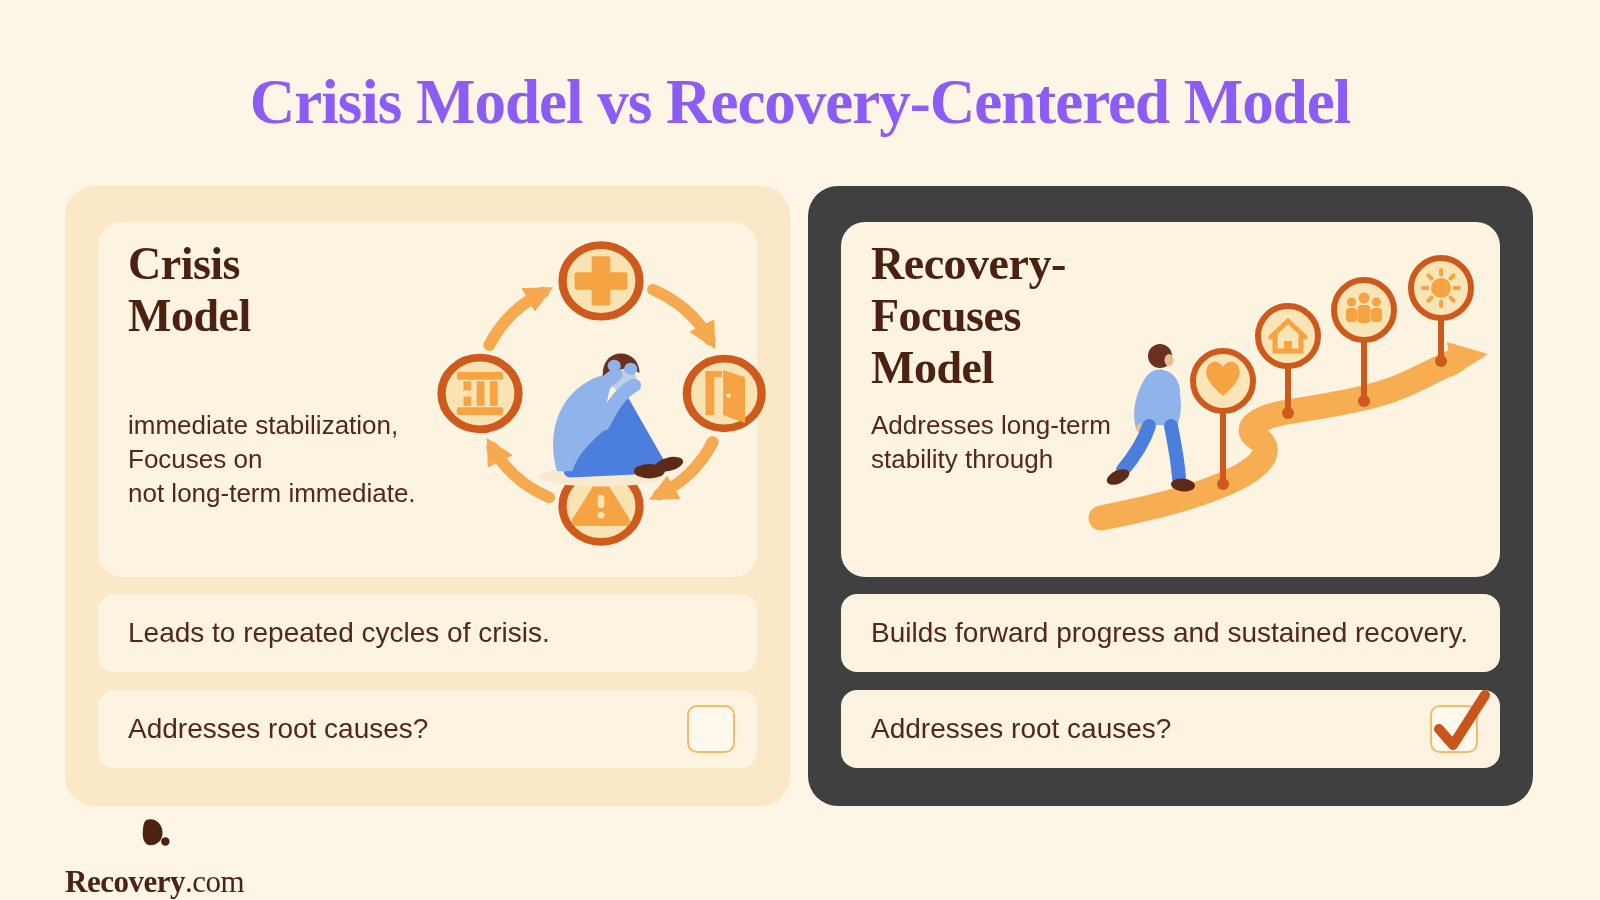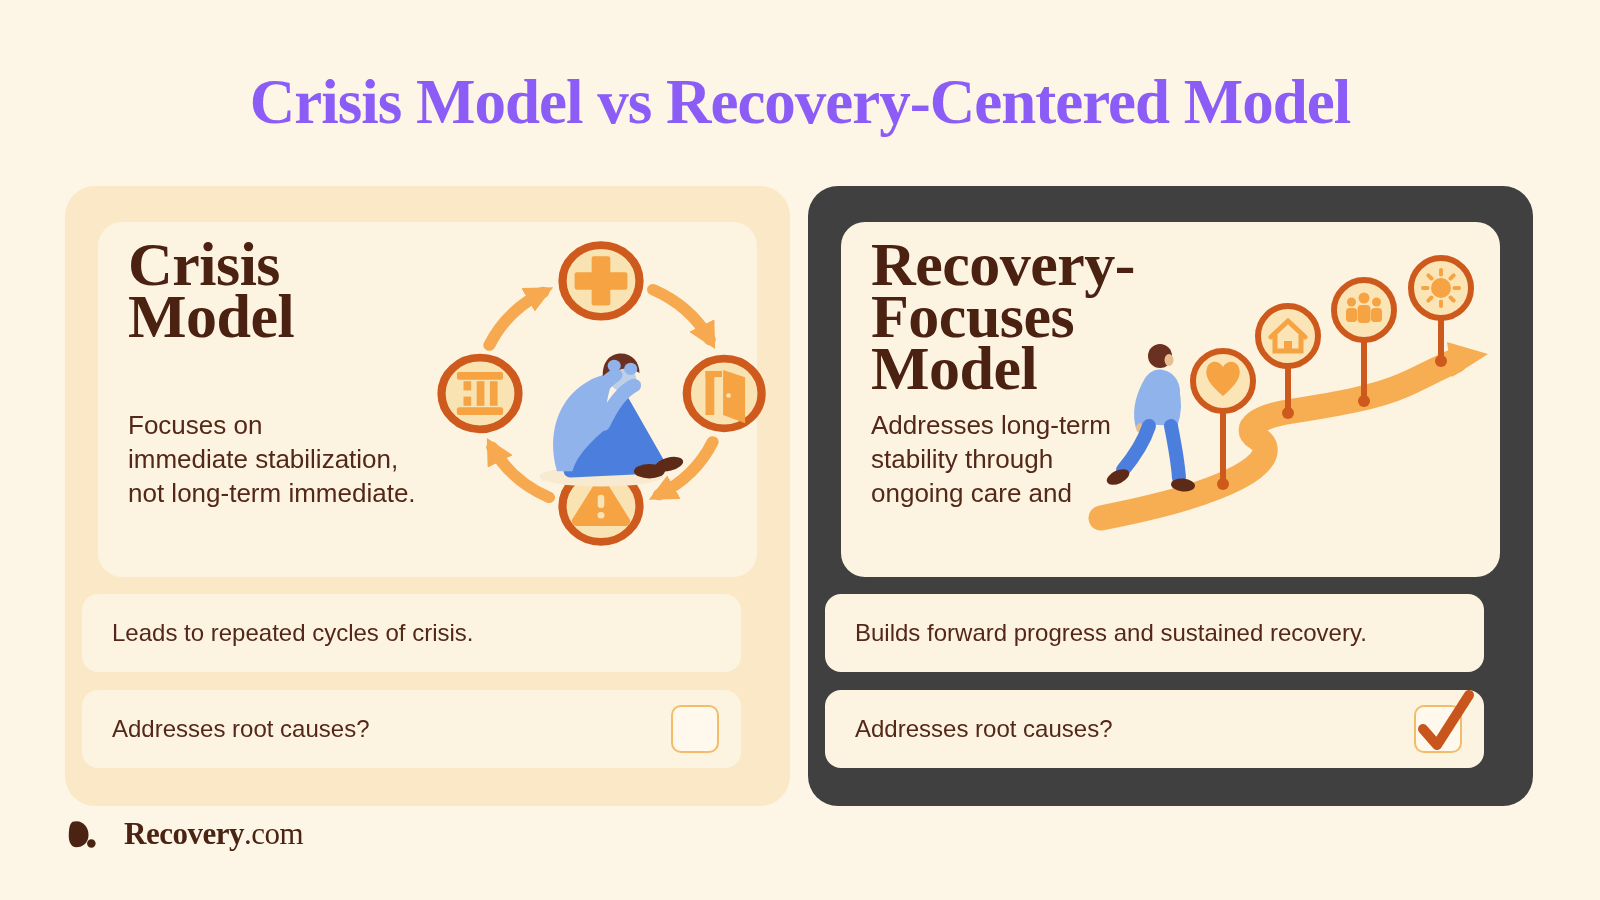--- a/index.html
+++ b/index.html
@@ -25,74 +25,75 @@
   }
   .panel-left  { left:65px;  background:#FBE8C6; }
   .panel-right { left:808px; background:#404040; }
   .main-card {
     position:absolute; left:33px; top:36px; width:659px; height:355px;
     background:#FDF3E1; border-radius:24px;
   }
   .card-heading {
     position:absolute; left:30px; top:16px;
     font-family:"Liberation Serif", serif;
-    font-weight:700; font-size:62px; line-height:52px;
+    font-weight:700; font-size:46px; line-height:52px;
     color:#4B2112; letter-spacing:-0.5px;
   }
   .card-heading span { display:block; }
   .card-body {
     position:absolute; left:30px; top:186px;
     font-size:26px; line-height:34px; color:#532818;
   }
   .card-body span { display:block; }
   .row {
-    position:absolute; left:17px; width:659px; height:78px;
+    position:absolute; left:33px; width:659px; height:78px;
     background:#FDF3E1; border-radius:16px;
     display:flex; align-items:center;
-    padding:0 30px; font-size:24px; color:#532818;
+    padding:0 30px; font-size:28px; color:#532818;
   }
   .row-1 { top:408px; }
   .row-2 { top:504px; }
   .checkbox {
     position:absolute; right:22px; top:15px;
     width:48px; height:48px;
     background:#FEF9EC;
     border:2.5px solid #F2BC68;
     border-radius:10px;
   }
   .checkbox svg { position:absolute; left:-3px; top:-20px; overflow:visible; }
   .illu { position:absolute; overflow:visible; }
   .cycle-svg   { left:338px; top:18px; width:330px; height:307px; }
   .journey-svg { left:240px; top:14px; width:415px; height:300px; }
   .footer {
     position:absolute; left:65px; top:816px;
-    display:flex; align-items:center; gap:27px;
+    display:flex; align-items:center; gap:16px;
     color:#4A2313;
+    flex-direction:column;
   }
   .footer .wordmark {
     font-family:"Liberation Serif", serif;
     font-size:31px; letter-spacing:-0.5px;
   }
   .footer .wordmark b { font-weight:700; }
   .footer .wordmark .suffix { font-weight:400; }
 </style>
 </head>
 <body>
 
 <h1 class="title">Crisis Model vs Recovery-Centered Model</h1>
 
 <section class="panel panel-left">
   <div class="main-card">
     <h2 class="card-heading">
       <span>Crisis</span>
       <span>Model</span>
     </h2>
     <p class="card-body">
+      <span>immediate stabilization,</span>
       <span>Focuses on</span>
-      <span>immediate stabilization,</span>
       <span>not long-term immediate.</span>
     </p>
 
     <svg class="illu cycle-svg" viewBox="0 0 300 300" preserveAspectRatio="none">
       <defs>
         <marker id="ah" viewBox="0 0 10 10" refX="6" refY="5" markerUnits="userSpaceOnUse" markerWidth="26" markerHeight="26" orient="auto">
           <path d="M0 0 L10 5 L0 10 Z" fill="#F6A94E"></path>
         </marker>
       </defs>
 
@@ -162,21 +163,20 @@
 <section class="panel panel-right">
   <div class="main-card">
     <h2 class="card-heading">
       <span>Recovery-</span>
       <span>Focuses</span>
       <span>Model</span>
     </h2>
     <p class="card-body">
       <span>Addresses long-term</span>
       <span>stability through</span>
-      <span>ongoing care and</span>
     </p>
 
     <svg class="illu journey-svg" viewBox="0 0 415 300">
 
       <g>
         <path d="M20 282 C70 272 122 260 158 241 C184 227 192 212 176 202 C160 192 178 180 212 175 C257 168 296 161 323 149 C343 140 357 132 374 125" stroke="#F7AE52" stroke-width="25" fill="none" stroke-linecap="round"></path>
         <path d="M366 106 L407 118 L371 141 Z" fill="#F7AE52"></path>
       </g>
 
       <g stroke="#CD5A1C" stroke-width="6" stroke-linecap="round">

